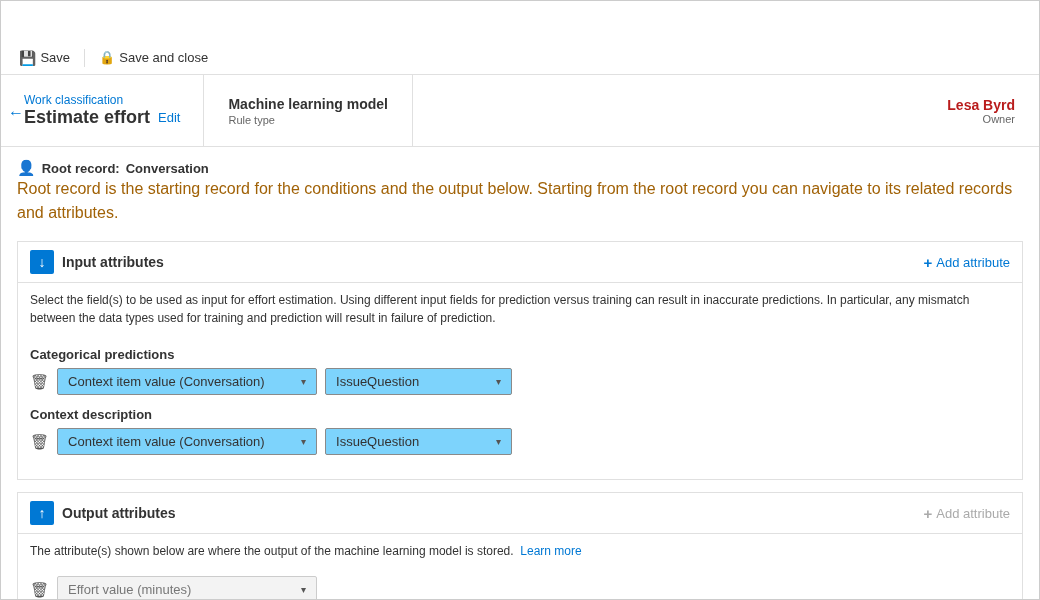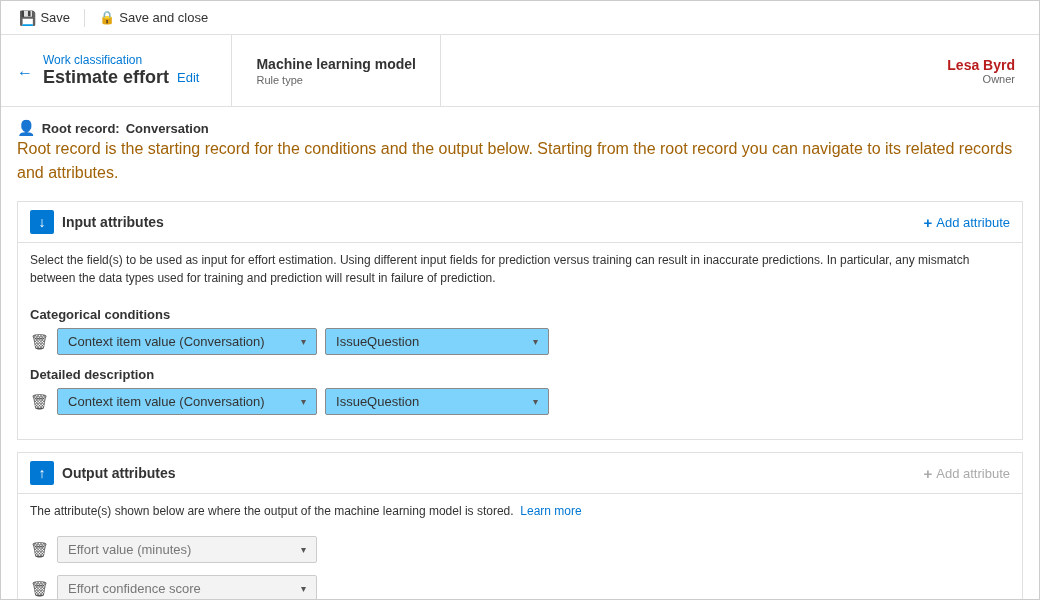--- a/index.html
+++ b/index.html
@@ -16,20 +16,21 @@
 
     
     .toolbar {
       display: flex;
       align-items: center;
       gap: 4px;
       padding: 6px 12px;
       border-bottom: 1px solid #e0e0e0;
       height: 34px;
       background: #fff;
+      margin-top: 40px;
     }
     .toolbar-btn {
       display: flex;
       align-items: center;
       gap: 4px;
       background: none;
       border: none;
       cursor: pointer;
       font-size: 13px;
       color: #333;
@@ -46,22 +47,21 @@
     .header {
       display: flex;
       align-items: stretch;
       border-bottom: 1px solid #e0e0e0;
       background: #fff;
       min-height: 72px;
     }
     .header-left {
       display: flex;
       align-items: center;
-      padding: 12px 16px;
-      gap: 10px;
+      padding: 12px 7px;
       flex: 0 0 auto;
     }
     .back-icon {
       color: #0078d4;
       font-size: 16px;
       cursor: pointer;
     }
     .header-title-block {
       display: flex;
       flex-direction: column;
@@ -244,21 +244,21 @@
       justify-content: space-between;
       border: 1px solid #8a8a8a;
       border-radius: 2px;
       padding: 5px 10px;
       background: #7dd3fc;
       cursor: pointer;
       font-size: 13px;
       color: #333;
     }
     .select-field.wide { width: 260px; }
-    .select-field.medium { width: 224px; }
+    .select-field.medium { width: 187px; }
     .select-field.disabled {
       background: #f3f3f3;
       color: #777;
       border-color: #ccc;
       cursor: default;
     }
 
     .chevron-icon {
       color: #555;
       font-size: 10px;
@@ -336,34 +336,34 @@
       <button class="add-attribute-btn">
         <span class="icon-plus"></span>
         <span>Add attribute</span>
       </button>
     </div>
 
     <div class="section-desc">Select the field(s) to be used as input for effort estimation. Using different input fields for prediction versus training can result in inaccurate predictions. In particular, any mismatch between the data types used for training and prediction will result in failure of prediction.</div>
 
     <div class="section-body">
 
-      <div class="field-group-label">Categorical conditions</div>
+      <div class="field-group-label">Categorical predictions</div>
       <div class="field-row">
         <span class="trash-icon icon-trash"></span>
         <div class="select-field wide">
           <span>Context item value (Conversation)</span>
           <span class="chevron-icon icon-down"></span>
         </div>
         <div class="select-field medium">
           <span>IssueQuestion</span>
           <span class="chevron-icon icon-down"></span>
         </div>
       </div>
 
-      <div class="field-group-label">Detailed description</div>
+      <div class="field-group-label">Context description</div>
       <div class="field-row">
         <span class="trash-icon icon-trash"></span>
         <div class="select-field wide">
           <span>Context item value (Conversation)</span>
           <span class="chevron-icon icon-down"></span>
         </div>
         <div class="select-field medium">
           <span>IssueQuestion</span>
           <span class="chevron-icon icon-down"></span>
         </div>

